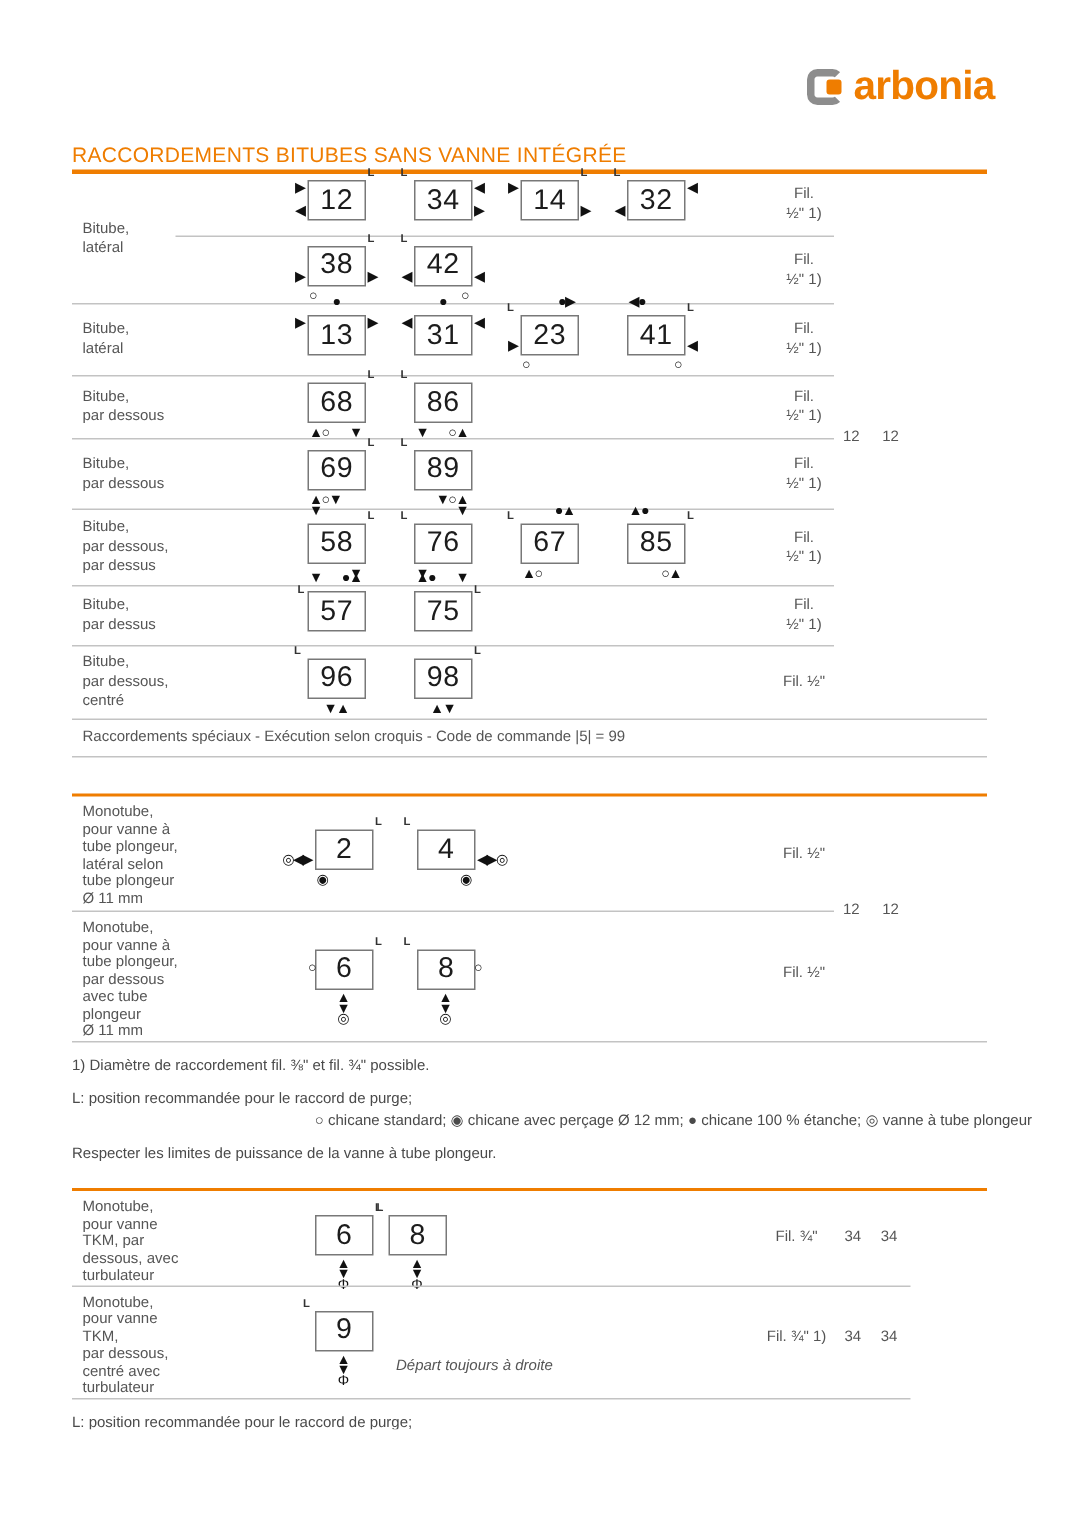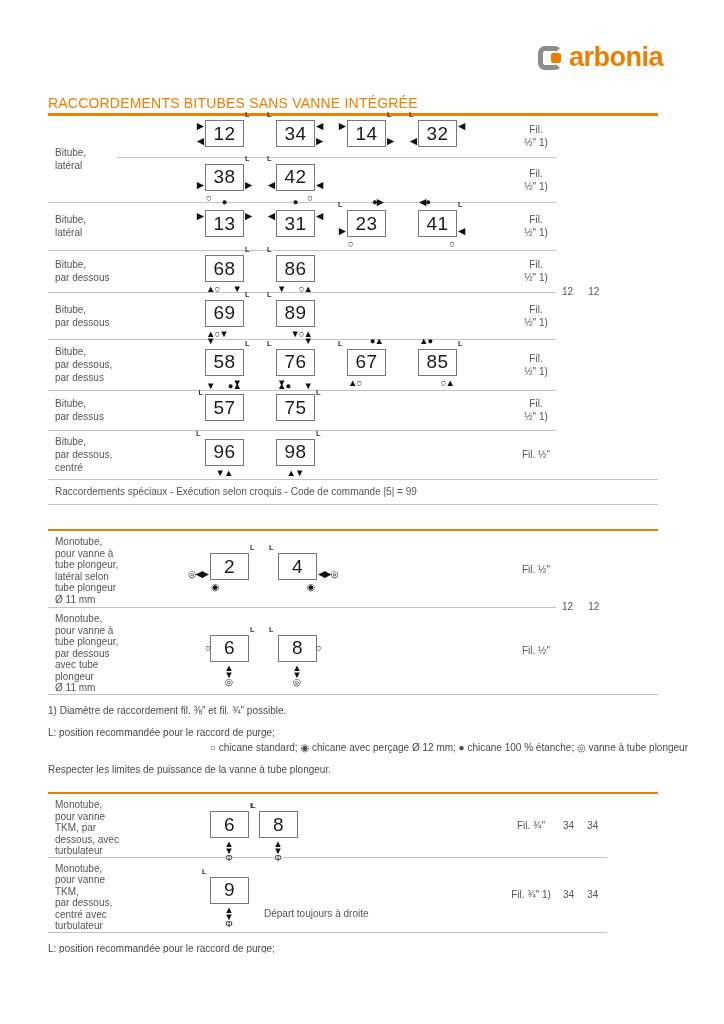--- a/index.html
+++ b/index.html
@@ -12,21 +12,21 @@
   .licon .sq{position:absolute;right:1px;top:7px;width:10px;height:10px;background:#EF7D00;border-radius:2px;}
   .ltext{font-size:27px;font-weight:bold;color:#EF7D00;letter-spacing:-0.5px;line-height:1;}
   
   .content{position:absolute;left:48px;top:97px;width:640px;}
   .section{position:relative;}
   .sec-monotube{margin-top:24px;}
   .sec-tkm{margin-top:16px;}
   .stitle{margin:0;font-size:14px;font-weight:normal;color:#EF7D00;letter-spacing:.2px;line-height:13px;}
   .orule{height:2.5px;background:#EF7D00;margin-top:3px;width:610px;}
   
-  .grp{display:flex;width:508px;align-items:center;}
+  .grp{display:flex;width:508px;}
   .sec-bitube .grp{align-items:center;}
   .sec-tkm .grp{width:559px;}
   .lab{width:112px;box-sizing:border-box;padding-left:7px;font-size:10px;color:#555;line-height:13px;flex:none;}
   .sec-monotube .lab,.sec-tkm .lab{line-height:11.5px;padding-top:5px;align-self:flex-start;}
   .rowscol{flex:1;display:flex;flex-direction:column;min-width:0;}
   .row{display:flex;}
   .dz{flex:1;display:flex;align-items:center;gap:3px;padding-left:30px;min-width:0;}
   .sec-monotube .dz{padding-left:35px;gap:0;}
   .sec-tkm .dz{padding-left:45px;gap:1px;align-items:flex-start;}
   .fil{width:40px;flex:none;align-self:center;text-align:center;font-size:10px;color:#555;line-height:13px;white-space:nowrap;}
@@ -50,21 +50,21 @@
   .p-tr{left:55px;top:17px;}    .p-br{left:55px;top:32px;}
   .p-Ltl,.p-Ltr,.p-Lsl,.p-Lsr{font-size:7.5px;font-weight:bold;color:#333;letter-spacing:0;}
   .p-Ltl{left:6px;top:7px;}     .p-Ltr{left:55px;top:7px;}
   .p-Lsl{right:55px;top:11px;}  .p-Lsr{left:55px;top:11px;}
   .sec-tkm .p-Ltl{left:-3px;}   .sec-tkm .p-Ltr{left:45px;}
   .p-atl{left:16px;top:3px;}    .p-atc{left:0;right:0;text-align:center;top:3px;}   .p-atr{right:17px;top:3px;}
   .p-ul{left:16px;top:45px;}    .p-uc{left:0;right:0;text-align:center;top:45px;}   .p-ur{right:17px;top:45px;}
   .p-lm{right:53px;top:24px;}   .p-rm{left:53px;top:24px;}
   .p-vuc{left:0;right:0;top:45px;display:flex;flex-direction:column;align-items:center;letter-spacing:0;}
   .p-vuc span{line-height:7px;font-size:9.5px;}
-  .dnote{margin-top:47px;margin-left:10px;font-size:10px;color:#555;flex:none;}
+  .dnote{margin-top:47px;margin-left:10px;font-size:10px;color:#555;flex:none;font-style:italic;}
   
   .fbar{position:absolute;left:85px;top:1010px;width:313px;height:7px;background:#F39200;}
 </style>
 </head>
 <body>
 
 <div class="page">
   <div class="logo">
     <div class="licon">
       <div class="ring"></div>

